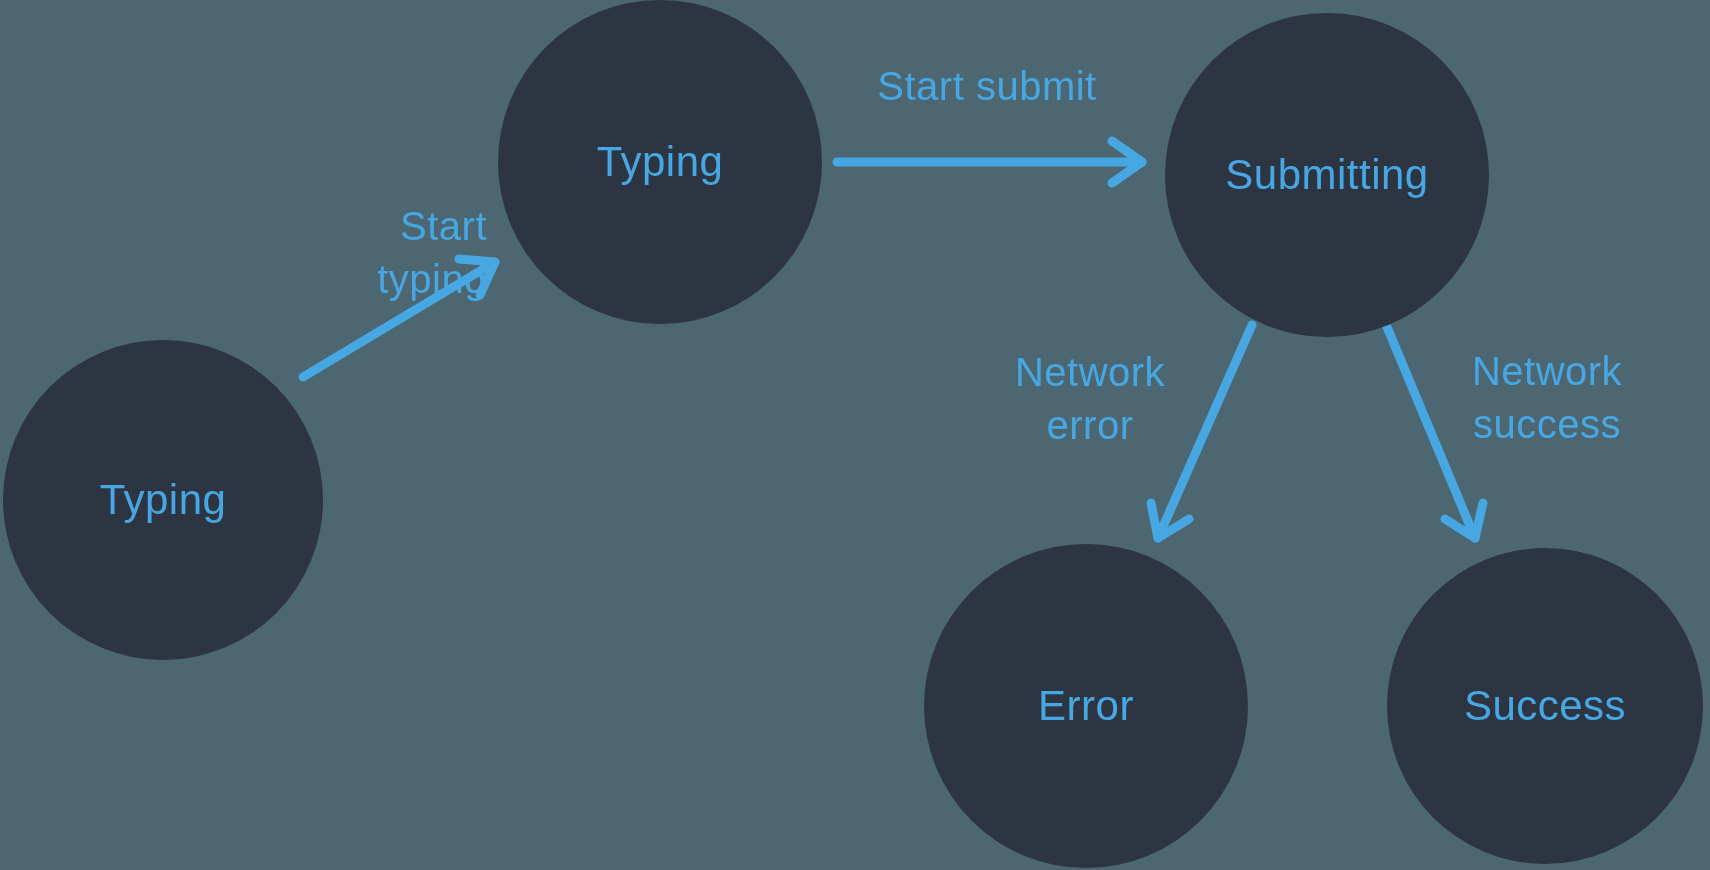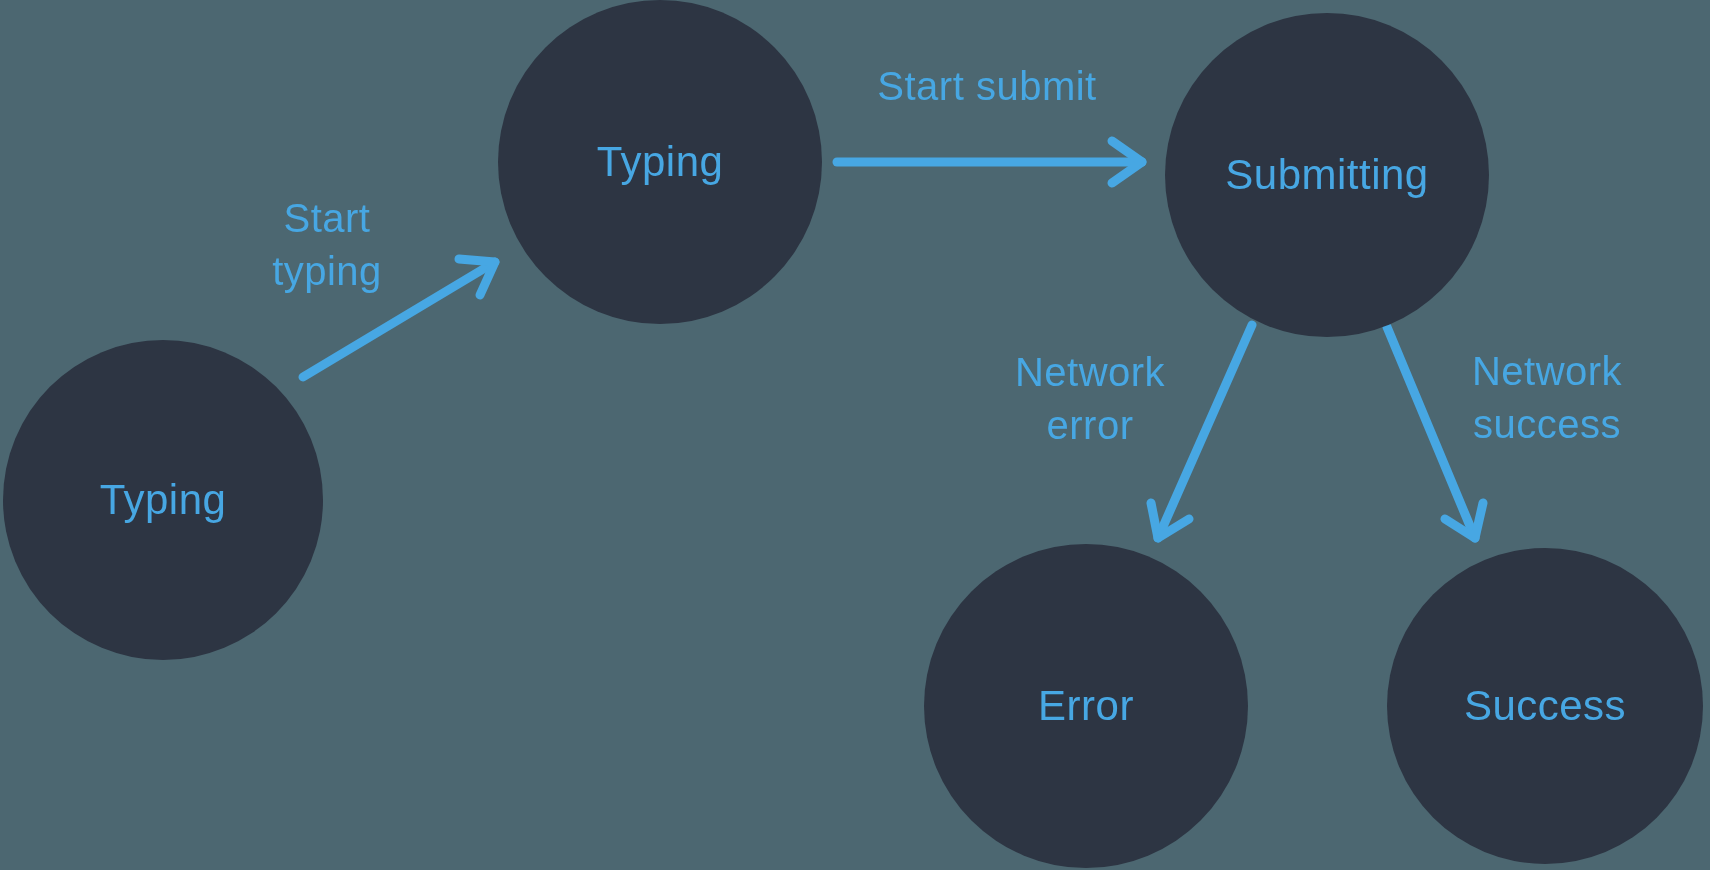--- a/index.html
+++ b/index.html
@@ -48,21 +48,21 @@
   .edge-label {
     position: absolute;
     width: 320px;
     text-align: center;
     color: var(--accent);
     font-size: 40px;
     line-height: 53px;
     letter-spacing: 0.5px;
   }
   .edge-label span { display: block; }
-  .label-start-typing    { left: 167px; top: 192px; }
+  .label-start-typing    { left: 167px; top: 200px; text-align: right; }
   .label-press-submit    { left: 827px; top: 60px;  }
   .label-network-error   { left: 930px; top: 346px; }
   .label-network-success { left: 1387px; top: 345px; }
 </style>
 </head>
 <body>
 
 <div class="canvas">
 
   <svg class="edges" viewBox="0 0 1710 870" xmlns="http://www.w3.org/2000/svg">

